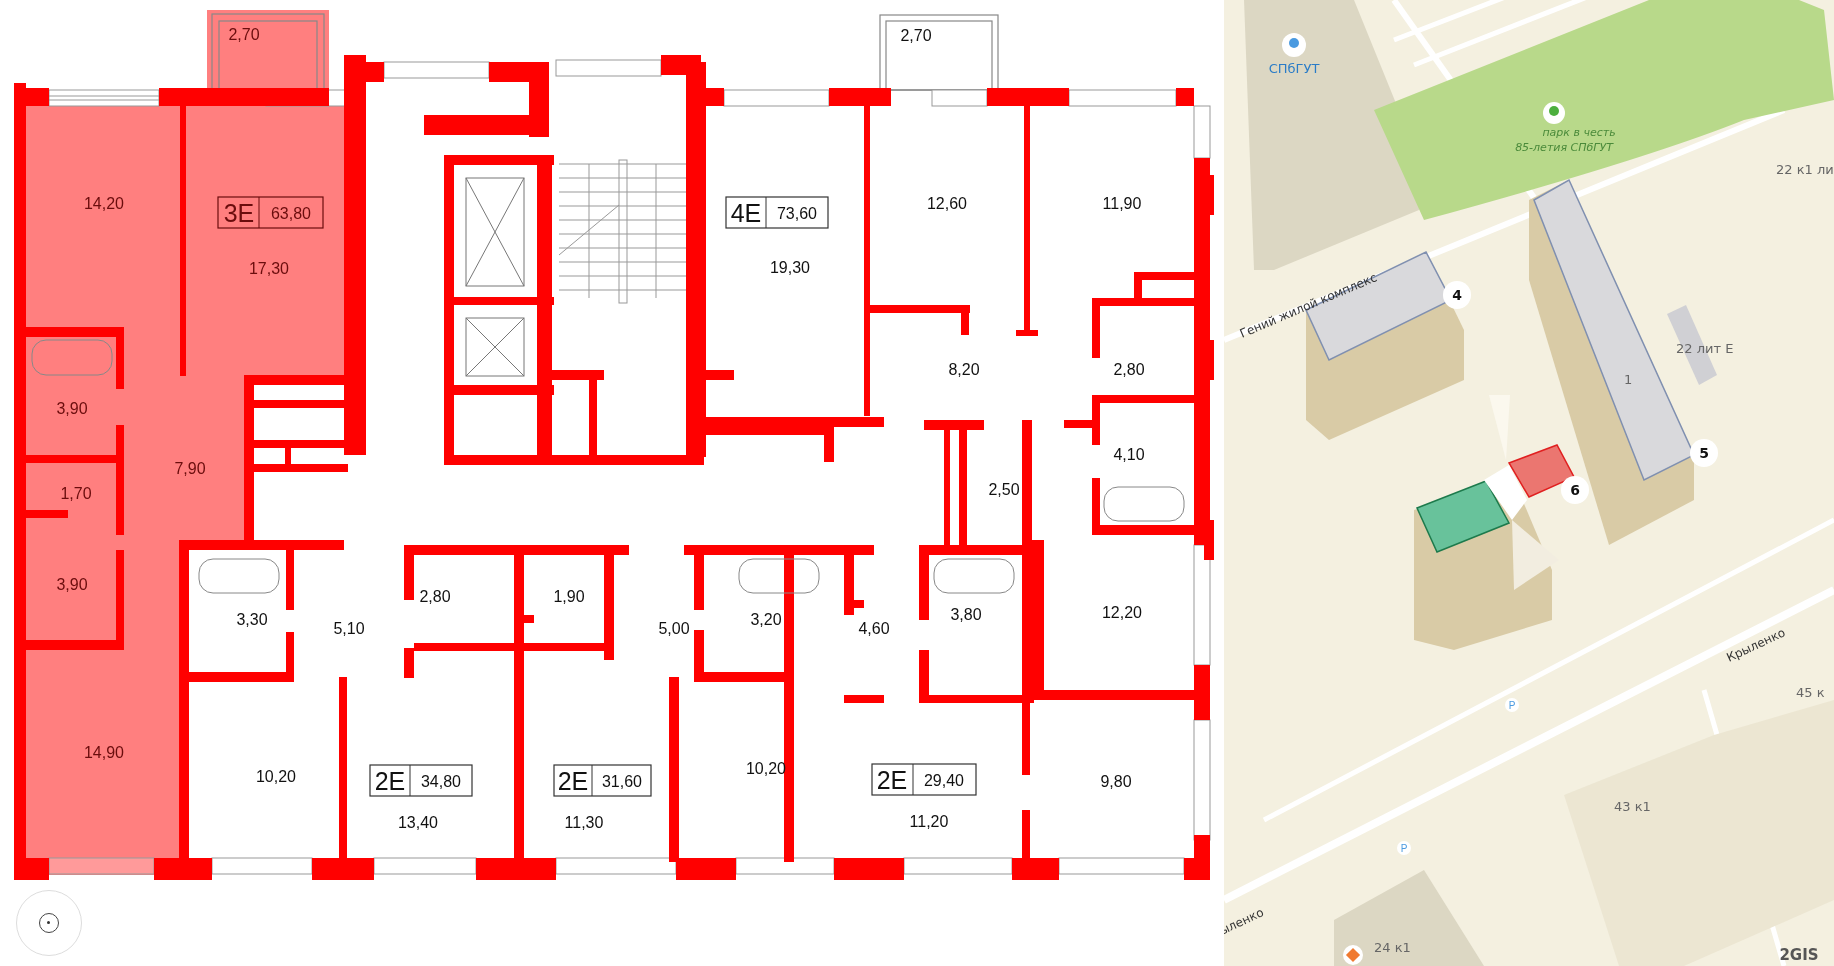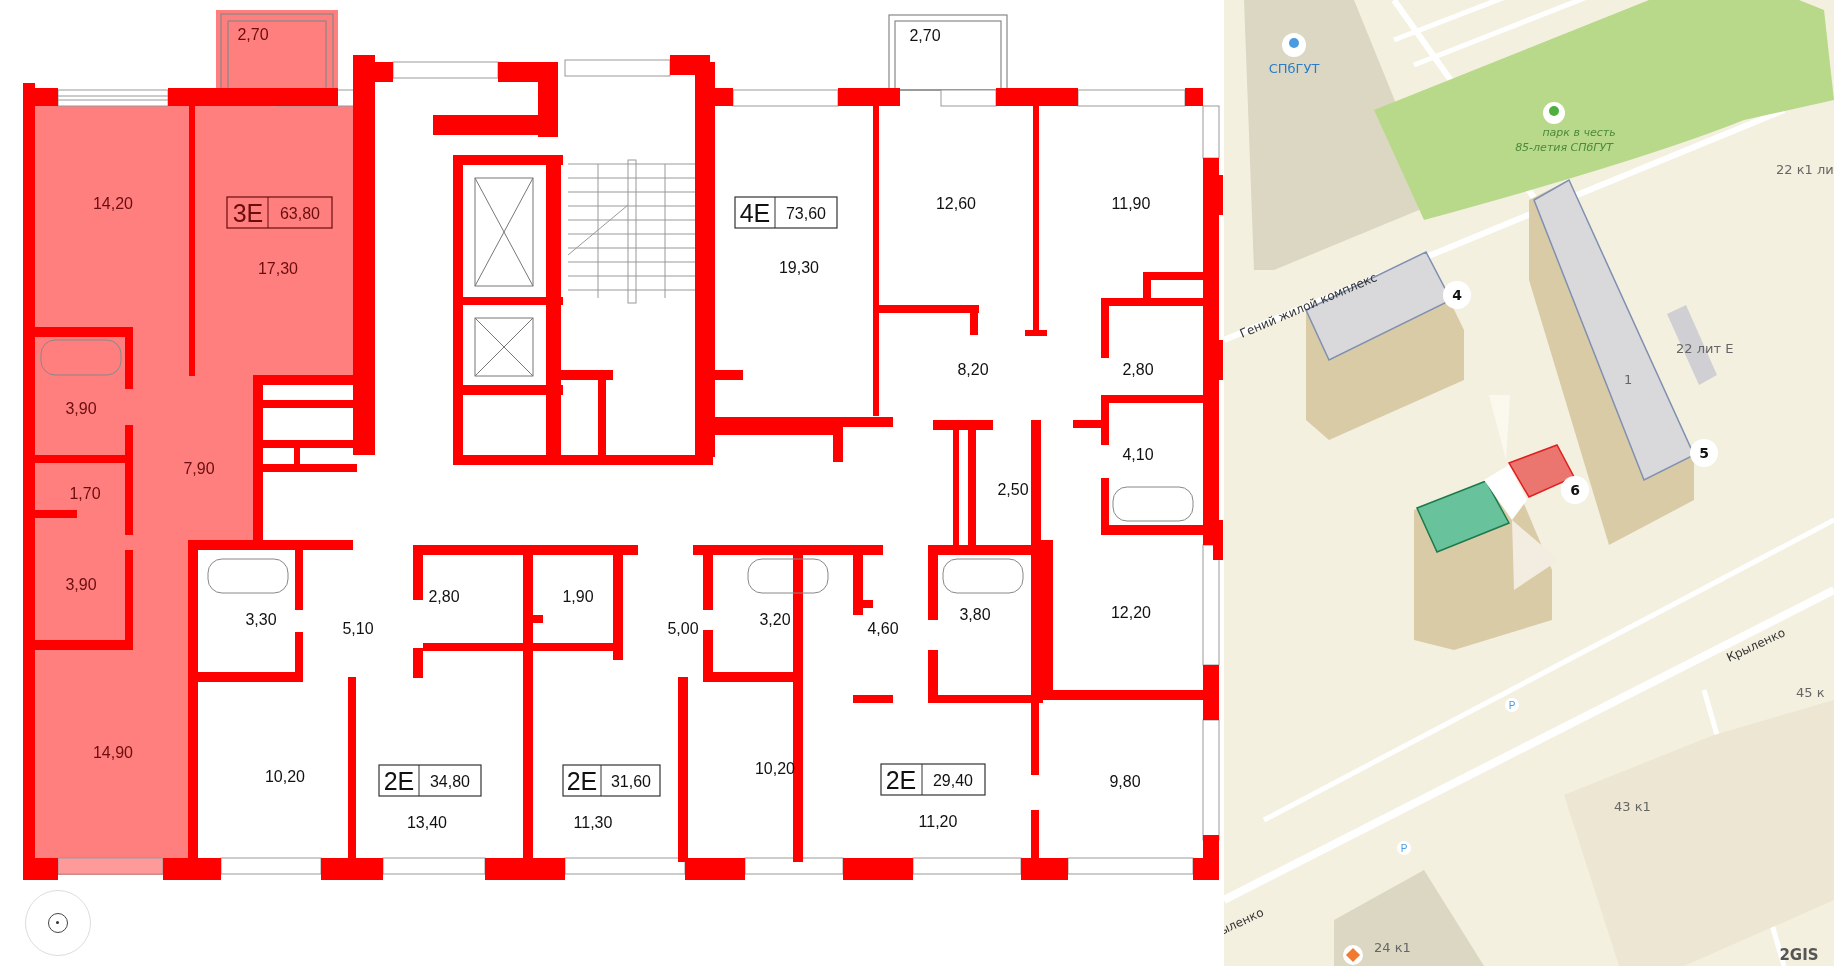--- a/index.html
+++ b/index.html
@@ -1,17 +1,17 @@
 <!DOCTYPE html>
 <html><head>
 <meta charset="utf-8">
 <style>
   html, body { margin:0; padding:0; background:#ffffff; }
   body { width:1834px; height:966px; position:relative; overflow:hidden; font-family:"Liberation Sans", sans-serif; }
-  #plan { position:absolute; left:13px; top:0; width:1224px; height:794px; background:#fff; }
+  #plan { position:absolute; left:4px; top:0; width:1224px; height:794px; background:#fff; }
   #map { position:absolute; left:1224px; top:0; width:610px; height:966px; background:#f4f0e0; overflow:hidden; }
   svg text { font-family:"Liberation Sans", sans-serif; }
   .room-label { font-size:16px; fill:#111; text-anchor:middle; }
   .room-label.sel { fill:#6b0d0d; }
   .apt-box rect { fill:none; stroke:#333; stroke-width:1.2; }
   .apt-type { font-size:25px; fill:#111; text-anchor:middle; }
   .apt-area { font-size:16px; fill:#111; text-anchor:middle; }
   .sel-box rect { stroke:#6b0d0d; }
   .sel-box text { fill:#6b0d0d; }
   .map-label { font-size:13px; fill:#666; font-family:"DejaVu Sans", sans-serif; }

